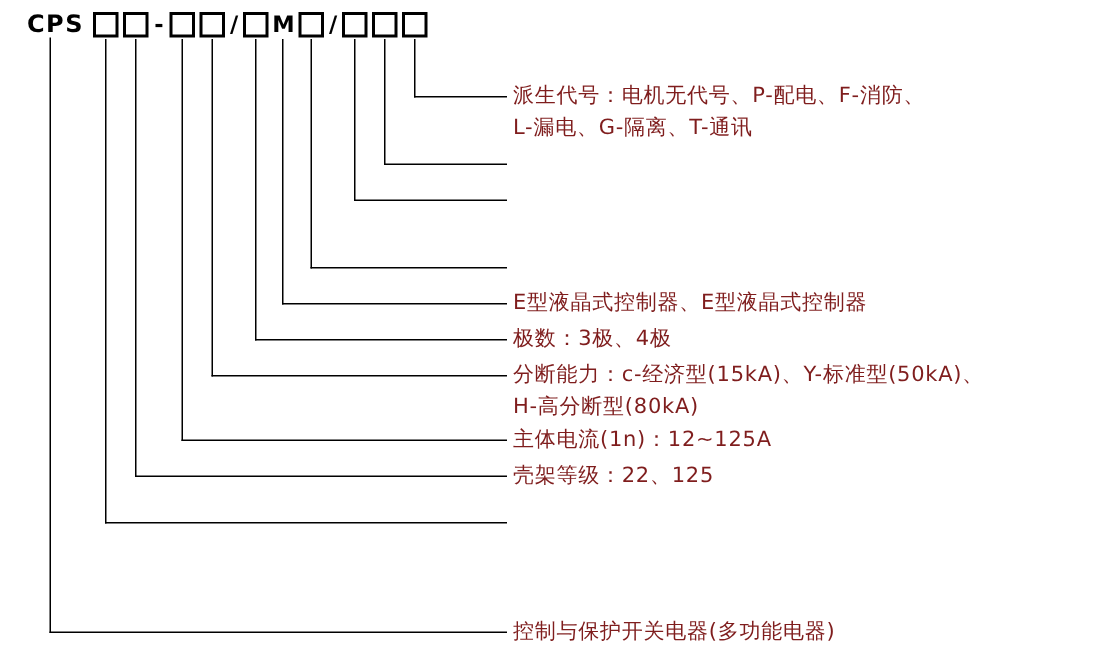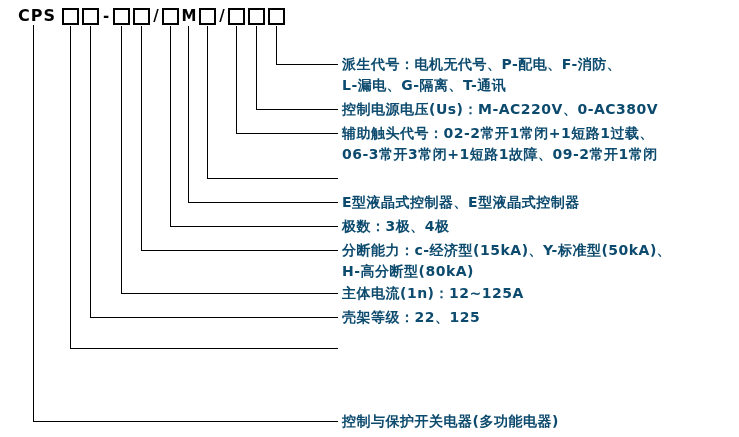--- a/index.html
+++ b/index.html
@@ -40,25 +40,25 @@
     height: 17px;
     border: 2px solid #000;
     background: #fff;
   }
   .vline { position: absolute; width: 1px; background: #000; }
   .hline { position: absolute; height: 1px; background: #000; }
   .label {
     position: absolute;
     left: 342px;
     font-size: 14px;
-    font-weight: 700;
+    font-weight: 400;
     line-height: 21px;
     letter-spacing: 0.5px;
     white-space: pre-line;
-    color: #0c4a6e;
+    color: #7f1d1d;
   }
 </style>
 </head>
 <body>
 
 <div class="stage">
 
   <span class="code-text" style="left:18px">CPS</span>
   <span class="box" style="left:62px"></span>
   <span class="box" style="left:82px"></span>
@@ -93,23 +93,20 @@
   <div class="hline" style="top:202px;left:188px;width:150px"></div>
   <div class="hline" style="top:226px;left:170px;width:168px"></div>
   <div class="hline" style="top:250px;left:141px;width:197px"></div>
   <div class="hline" style="top:293px;left:121px;width:217px"></div>
   <div class="hline" style="top:317px;left:90px;width:248px"></div>
   <div class="hline" style="top:348px;left:70px;width:268px"></div>
   <div class="hline" style="top:421px;left:33px;width:305px"></div>
 
   <div class="label" style="top:54px">派生代号：电机无代号、P-配电、F-消防、
 L-漏电、G-隔离、T-通讯</div>
-  <div class="label" style="top:99px">控制电源电压(Us)：M-AC220V、0-AC380V</div>
-  <div class="label" style="top:123px">辅助触头代号：02-2常开1常闭+1短路1过载、
-06-3常开3常闭+1短路1故障、09-2常开1常闭</div>
   <div class="label" style="top:192px">E型液晶式控制器、E型液晶式控制器</div>
   <div class="label" style="top:216px">极数：3极、4极</div>
   <div class="label" style="top:240px">分断能力：c-经济型(15kA)、Y-标准型(50kA)、
 H-高分断型(80kA)</div>
   <div class="label" style="top:283px">主体电流(1n)：12~125A</div>
   <div class="label" style="top:307px">壳架等级：22、125</div>
   <div class="label" style="top:411px">控制与保护开关电器(多功能电器)</div>
 
 </div>
 

